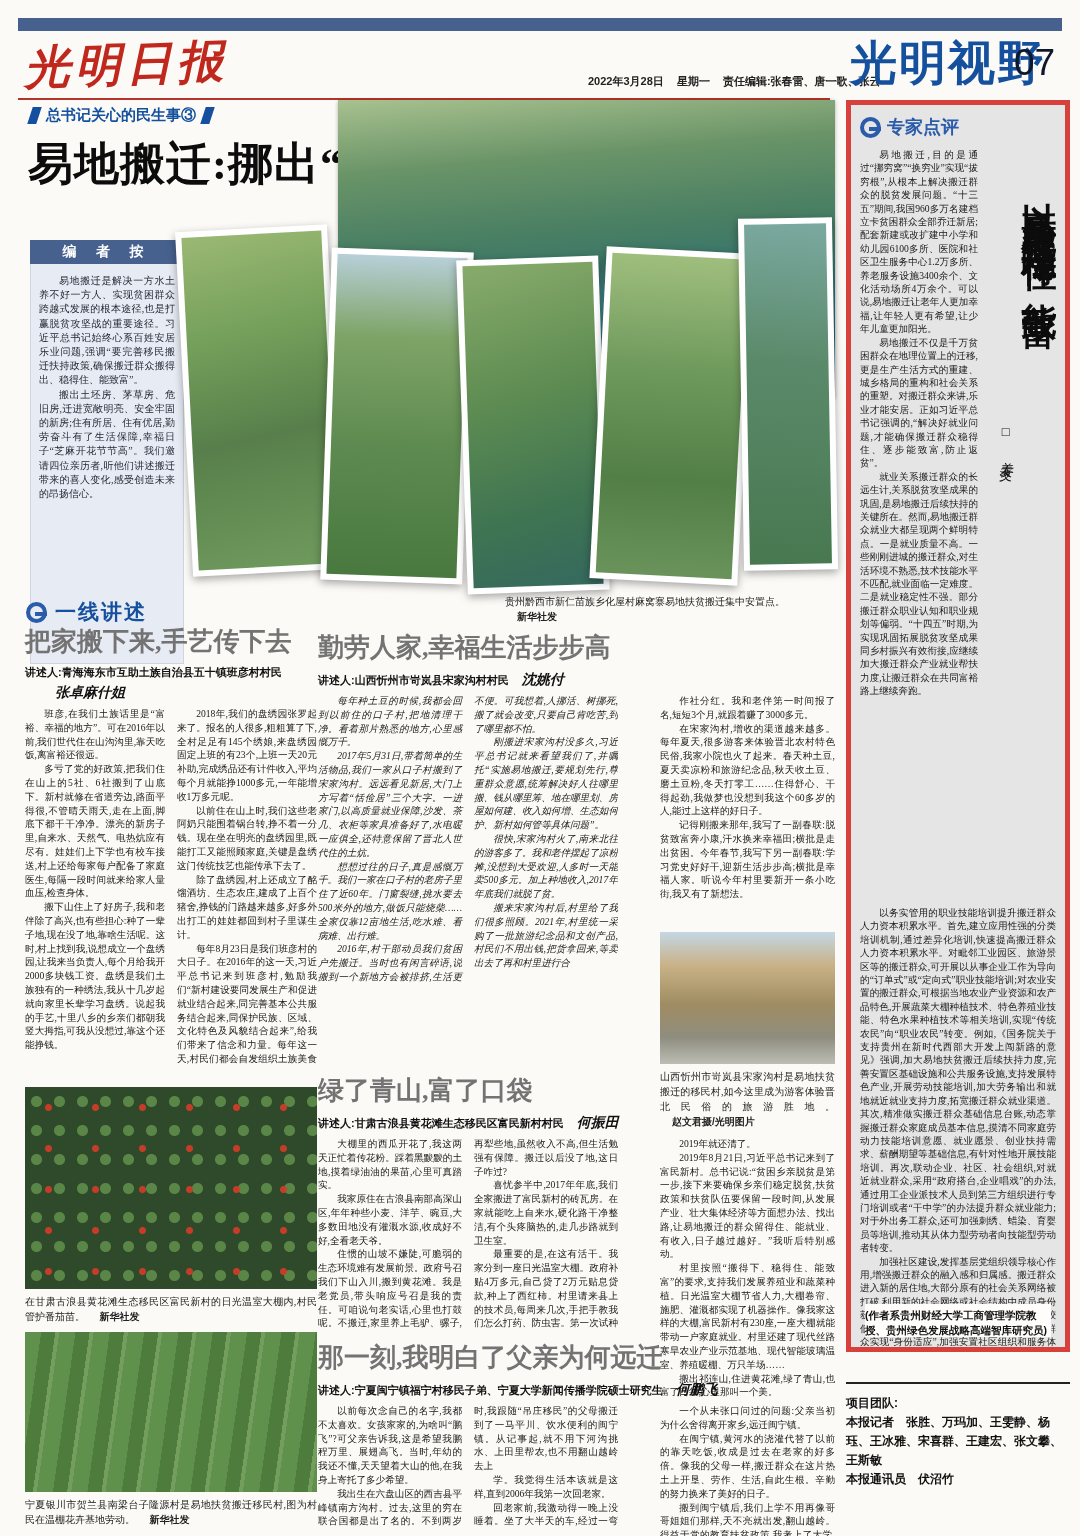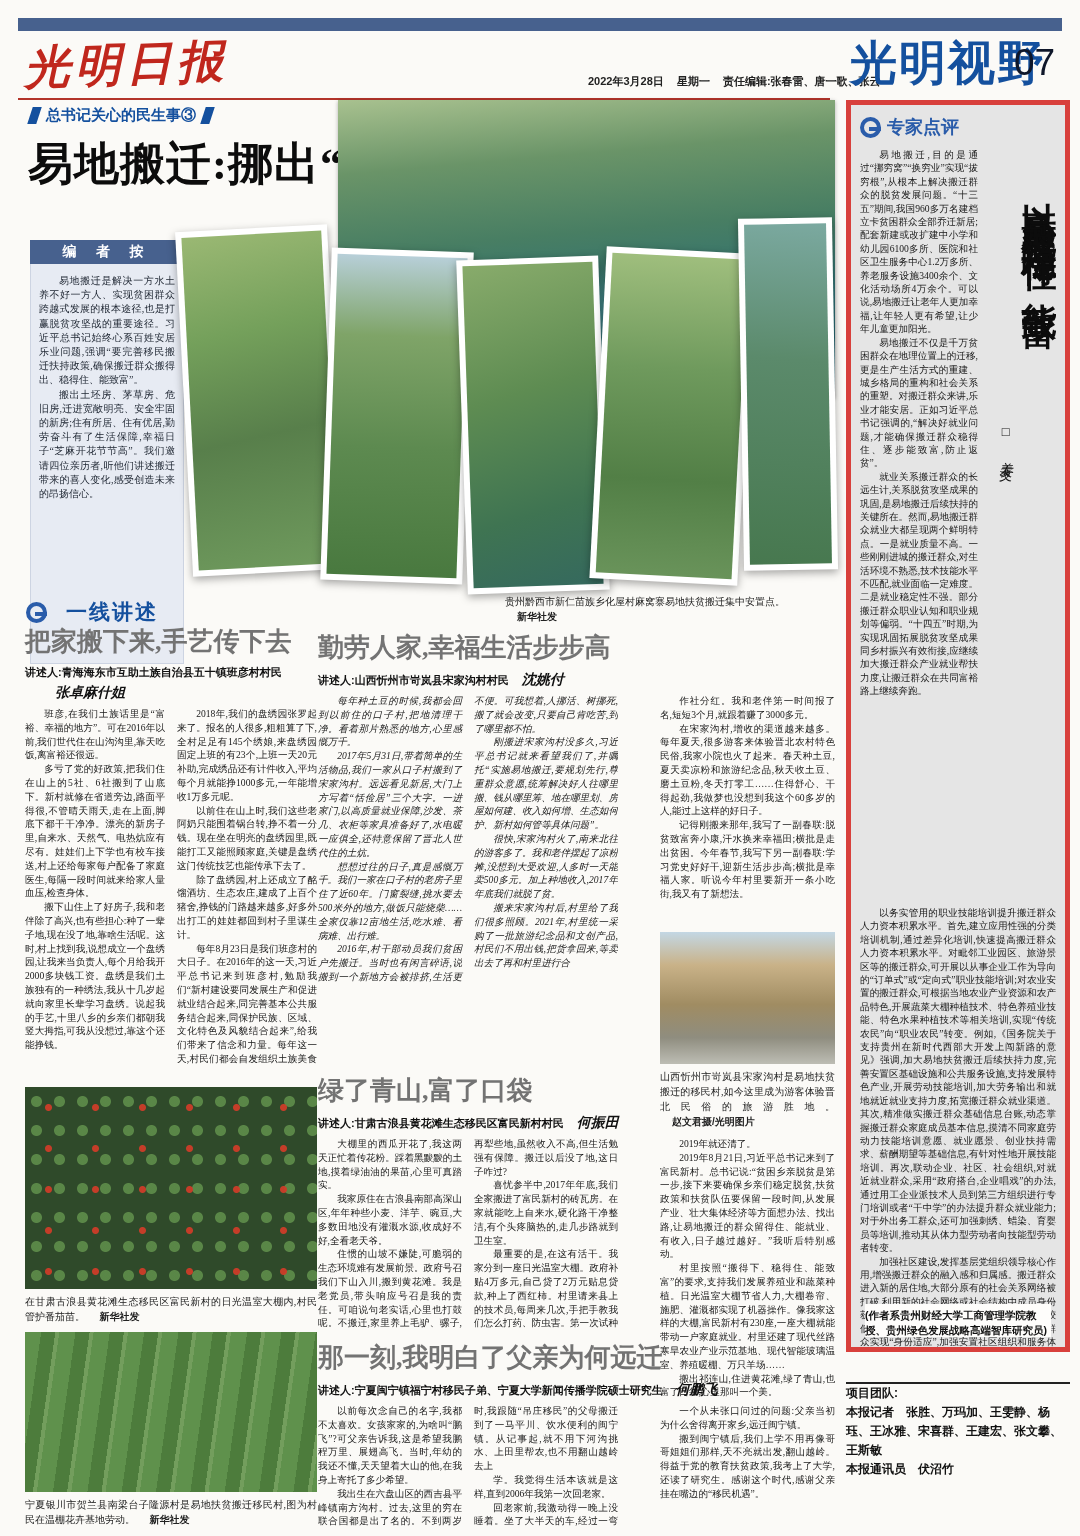--- a/index.html
+++ b/index.html
@@ -27,21 +27,21 @@
 
   
   .ed-note { position:absolute; left:30px; top:240px; width:154px; height:424px; background:#e7ebf3;
              overflow:hidden; box-shadow:inset 0 0 0 1px #cdd4e2; }
   .ed-note-hd { height:24px; background:#47618e; color:#fff; text-align:center; font-size:14px;
                 font-weight:bold; letter-spacing:8px; line-height:24px; }
   .ed-note-body { padding:10px 9px; font-size:10px; line-height:14.2px; color:#1c2430; }
   .ed-note-body p { text-indent:2em; text-align:justify; margin:0; }
 
   
-  .marker { position:absolute; left:26px; top:598px; display:flex; align-items:center; gap:19px; }
+  .marker { position:absolute; left:26px; top:598px; display:flex; align-items:center; gap:8px; }
   .g-icon { width:21px; height:21px; border:4px solid #2a5caa; border-radius:50%; position:relative; flex:0 0 auto; }
   .g-icon::after { content:""; position:absolute; right:-4px; top:6px; width:12px; height:4px; background:#2a5caa; }
   .marker-label { font-size:21px; font-weight:bold; color:#14509e; letter-spacing:2px; font-family:"Liberation Sans",sans-serif; }
 
   
   .collage { position:absolute; left:190px; top:100px; width:645px; height:494px; }
   .photo-main { position:absolute; left:148px; top:0; width:497px; height:298px;
     background:linear-gradient(175deg,#a8c18f 0%,#6a9468 22%,#487e63 45%,#2f7174 68%,#1f5c6e 100%);
     box-shadow:0 1px 4px rgba(0,0,0,.3); }
   .photo-main::after { content:""; position:absolute; left:38%; top:52%; width:58%; height:44%;
@@ -105,21 +105,21 @@
   .comm-narrow { width:118px; font-size:9.6px; line-height:13.4px; text-align:justify; overflow:hidden; color:#181818; }
   .vstrip { flex:1; display:flex; justify-content:flex-end; padding-top:26px; }
   .vauthor { writing-mode:vertical-rl; font-size:13px; letter-spacing:4px; margin-top:250px; margin-right:5px; font-style:italic; }
   .vtitle { writing-mode:vertical-rl; font-size:35px; font-weight:bold; letter-spacing:5px; line-height:1.05; color:#0c0c0c; }
   .comm-wide { font-size:9.6px; line-height:13.4px; text-align:justify; color:#181818; }
   .comm-attrib { position:absolute; left:14px; right:14px; bottom:10px; background:#fefdfb; font-weight:bold;
                  font-size:10.5px; line-height:14.5px; padding-top:4px; font-family:"Liberation Sans",sans-serif; }
 
   
   .credits { position:absolute; left:846px; top:1382px; width:224px; border-top:2px solid #222;
-             font-family:"Liberation Sans",sans-serif; font-weight:bold; color:#111; }
+             padding-top:10px; font-family:"Liberation Sans",sans-serif; font-weight:bold; color:#111; }
   .credits p { font-size:12px; line-height:19px; margin:0; text-indent:0; }
 </style>
 </head>
 <body>
 
 <div id="page">
 
   <div class="topbar"></div>
   <div class="masthead">光明日报</div>
   <div class="dateline">
@@ -272,20 +272,21 @@
         <div class="copy">
             <p>以前每次念自己的名字,我都不太喜欢。女孩家家的,为啥叫“鹏飞”?可父亲告诉我,这是希望我鹏程万里、展翅高飞。当时,年幼的我还不懂,天天望着大山的他,在我身上寄托了多少希望。</p>
             <p>我出生在六盘山区的西吉县平峰镇南方沟村。过去,这里的穷在联合国都是出了名的。不到两岁时,我跟随“吊庄移民”的父母搬迁到了一马平川、饮水便利的闽宁镇。从记事起,就不用下河沟挑水、上田里帮农,也不用翻山越岭去上</p>
             <p>学。我觉得生活本该就是这样,直到2006年我第一次回老家。</p>
             <p>回老家前,我激动得一晚上没睡着。坐了大半天的车,经过一弯又一弯的盘山路,我们终于在下午到达了平峰镇。停车的地方离家还有半小时的脚程。初春冰雪消融,道路满是泥泞,没走几步,鞋和裤腿上就糊满了烂泥。</p>
           </div>
       </div>
       <div class="right-col">
         <div class="cont">
             <p>一个从未张口问过的问题:父亲当初为什么舍得离开家乡,远迁闽宁镇。</p>
+            <p>在闽宁镇,黄河水的浇灌代替了以前的靠天吃饭,收成是过去在老家的好多倍。像我的父母一样,搬迁群众在这片热土上开垦、劳作、生活,自此生根。辛勤的努力换来了美好的日子。</p>
             <p>搬到闽宁镇后,我们上学不用再像哥哥姐姐们那样,天不亮就出发,翻山越岭。得益于党的教育扶贫政策,我考上了大学,还读了研究生。感谢这个时代,感谢父亲挂在嘴边的“移民机遇”。</p>
           </div>
       </div>
     </div>
   </div>
 
   <div class="comm">
     <div class="comm-hd">
       <span class="g-icon"></span>
       <span class="comm-hd-label">专家点评</span>

